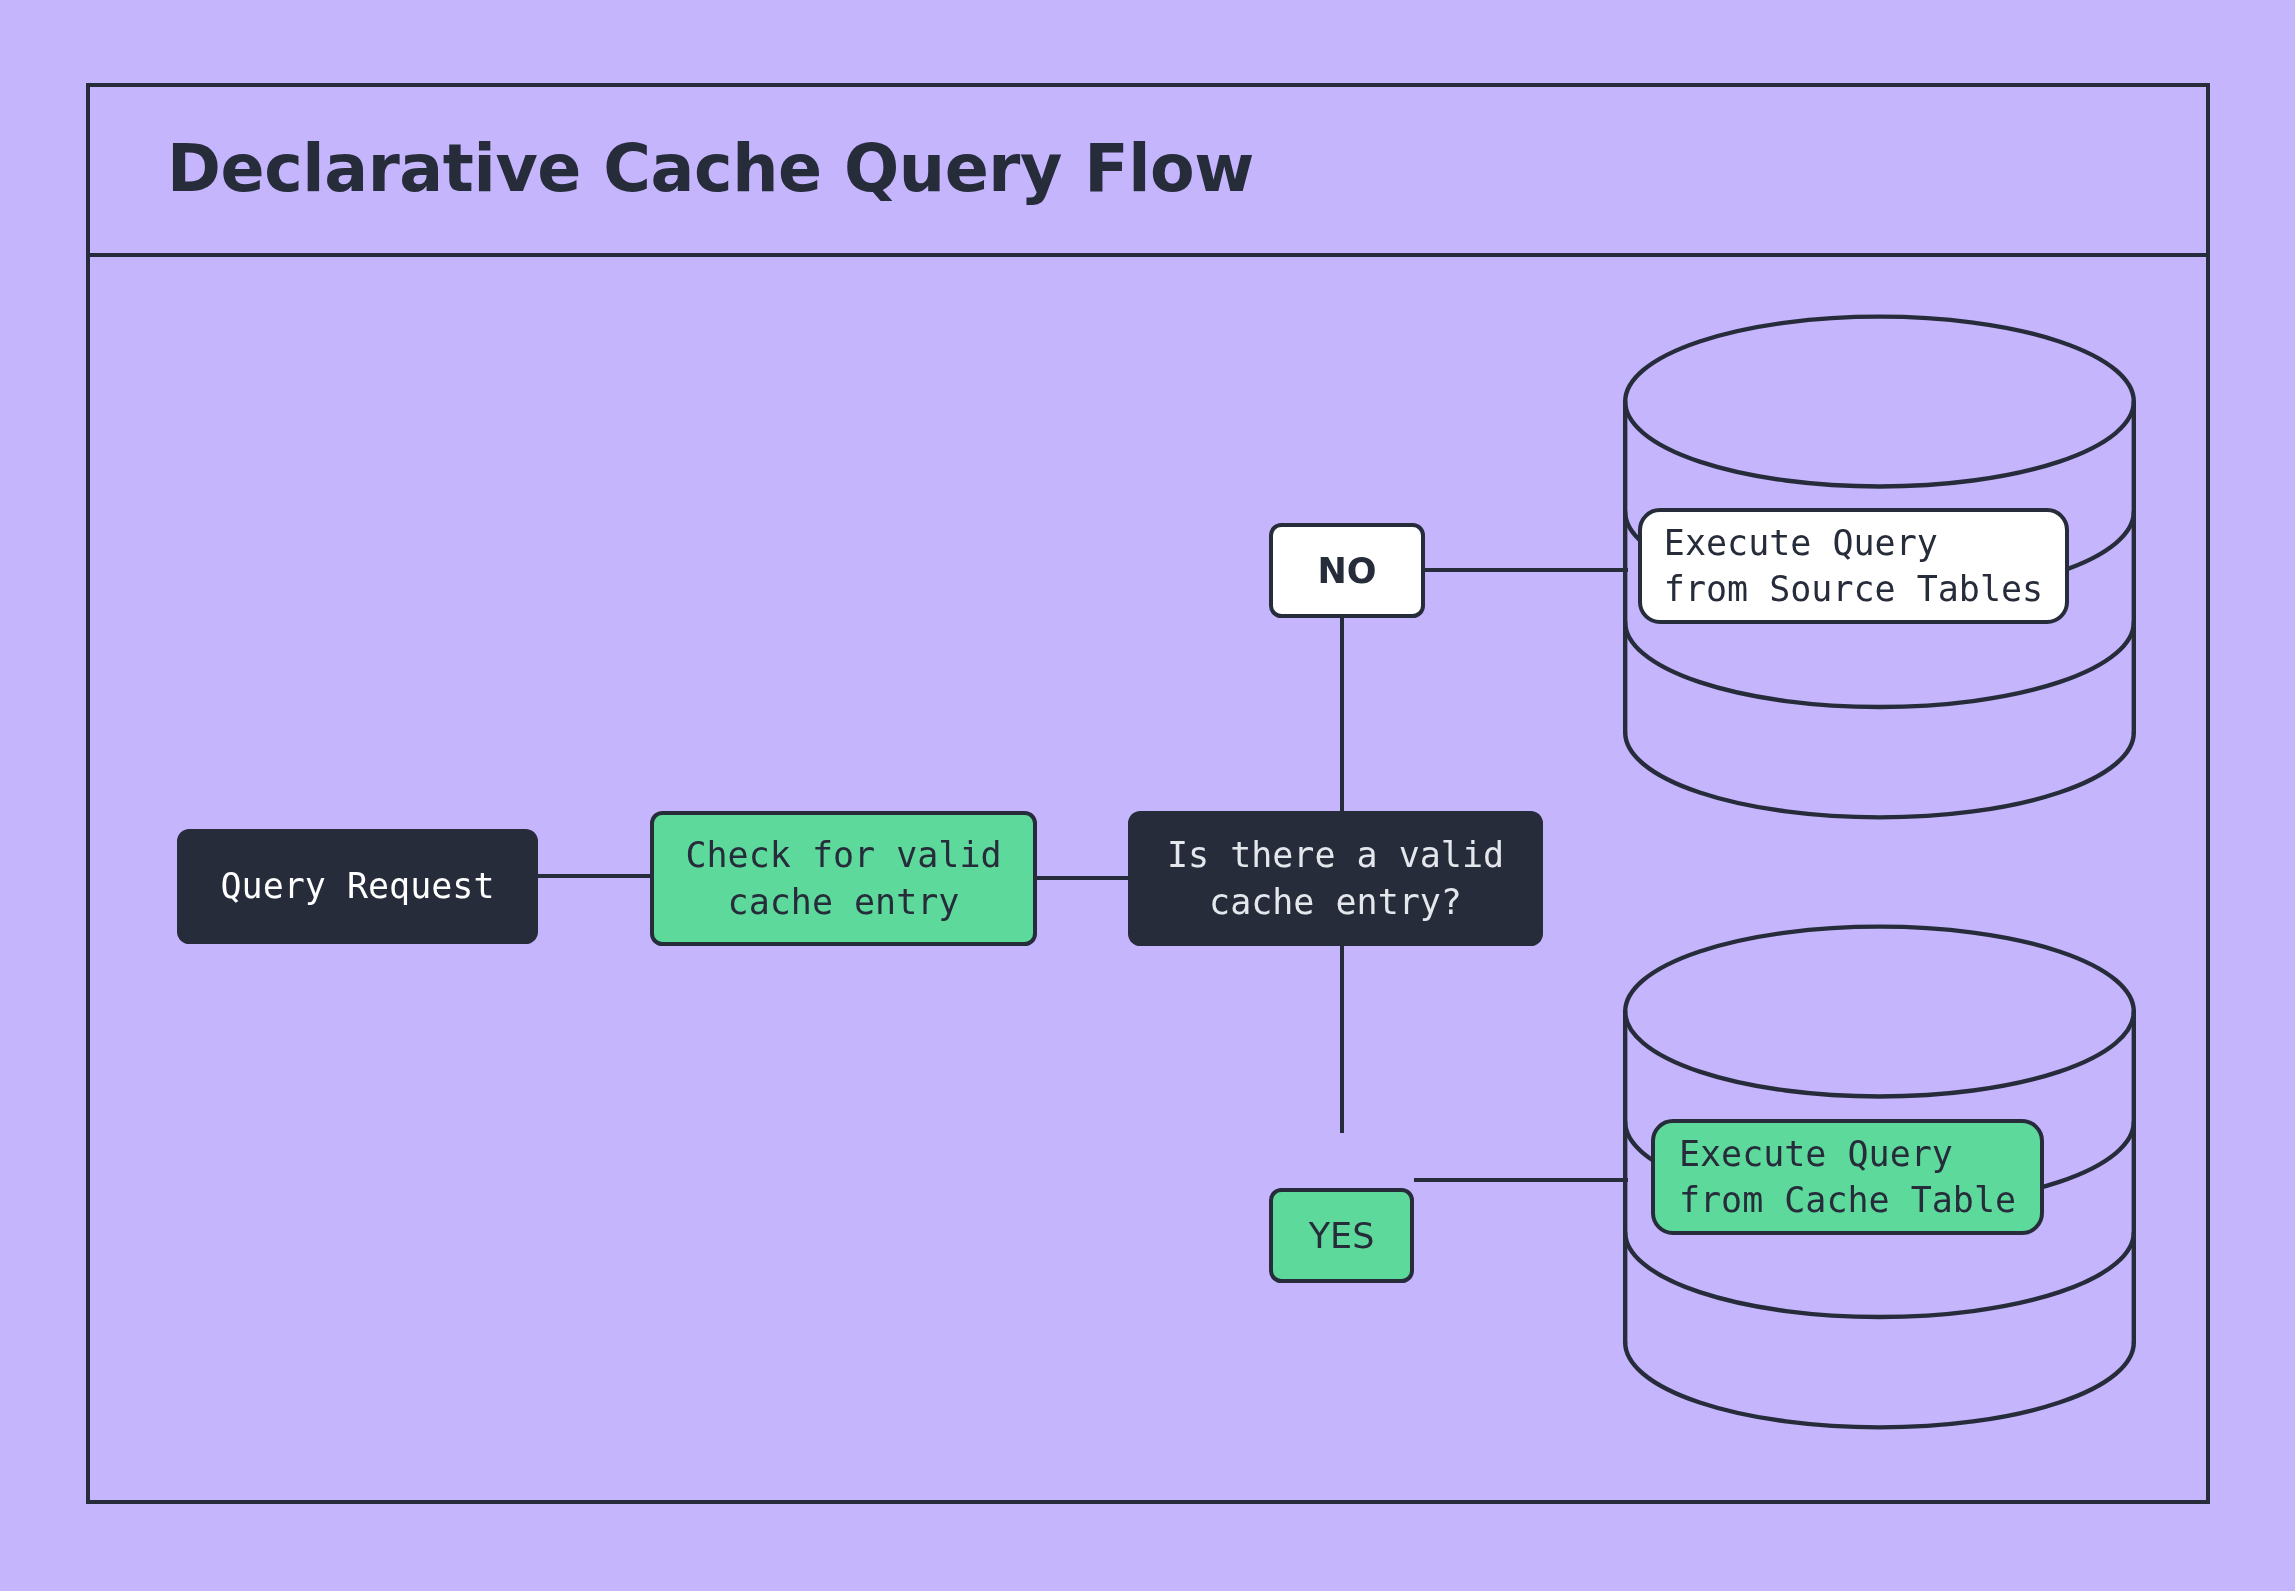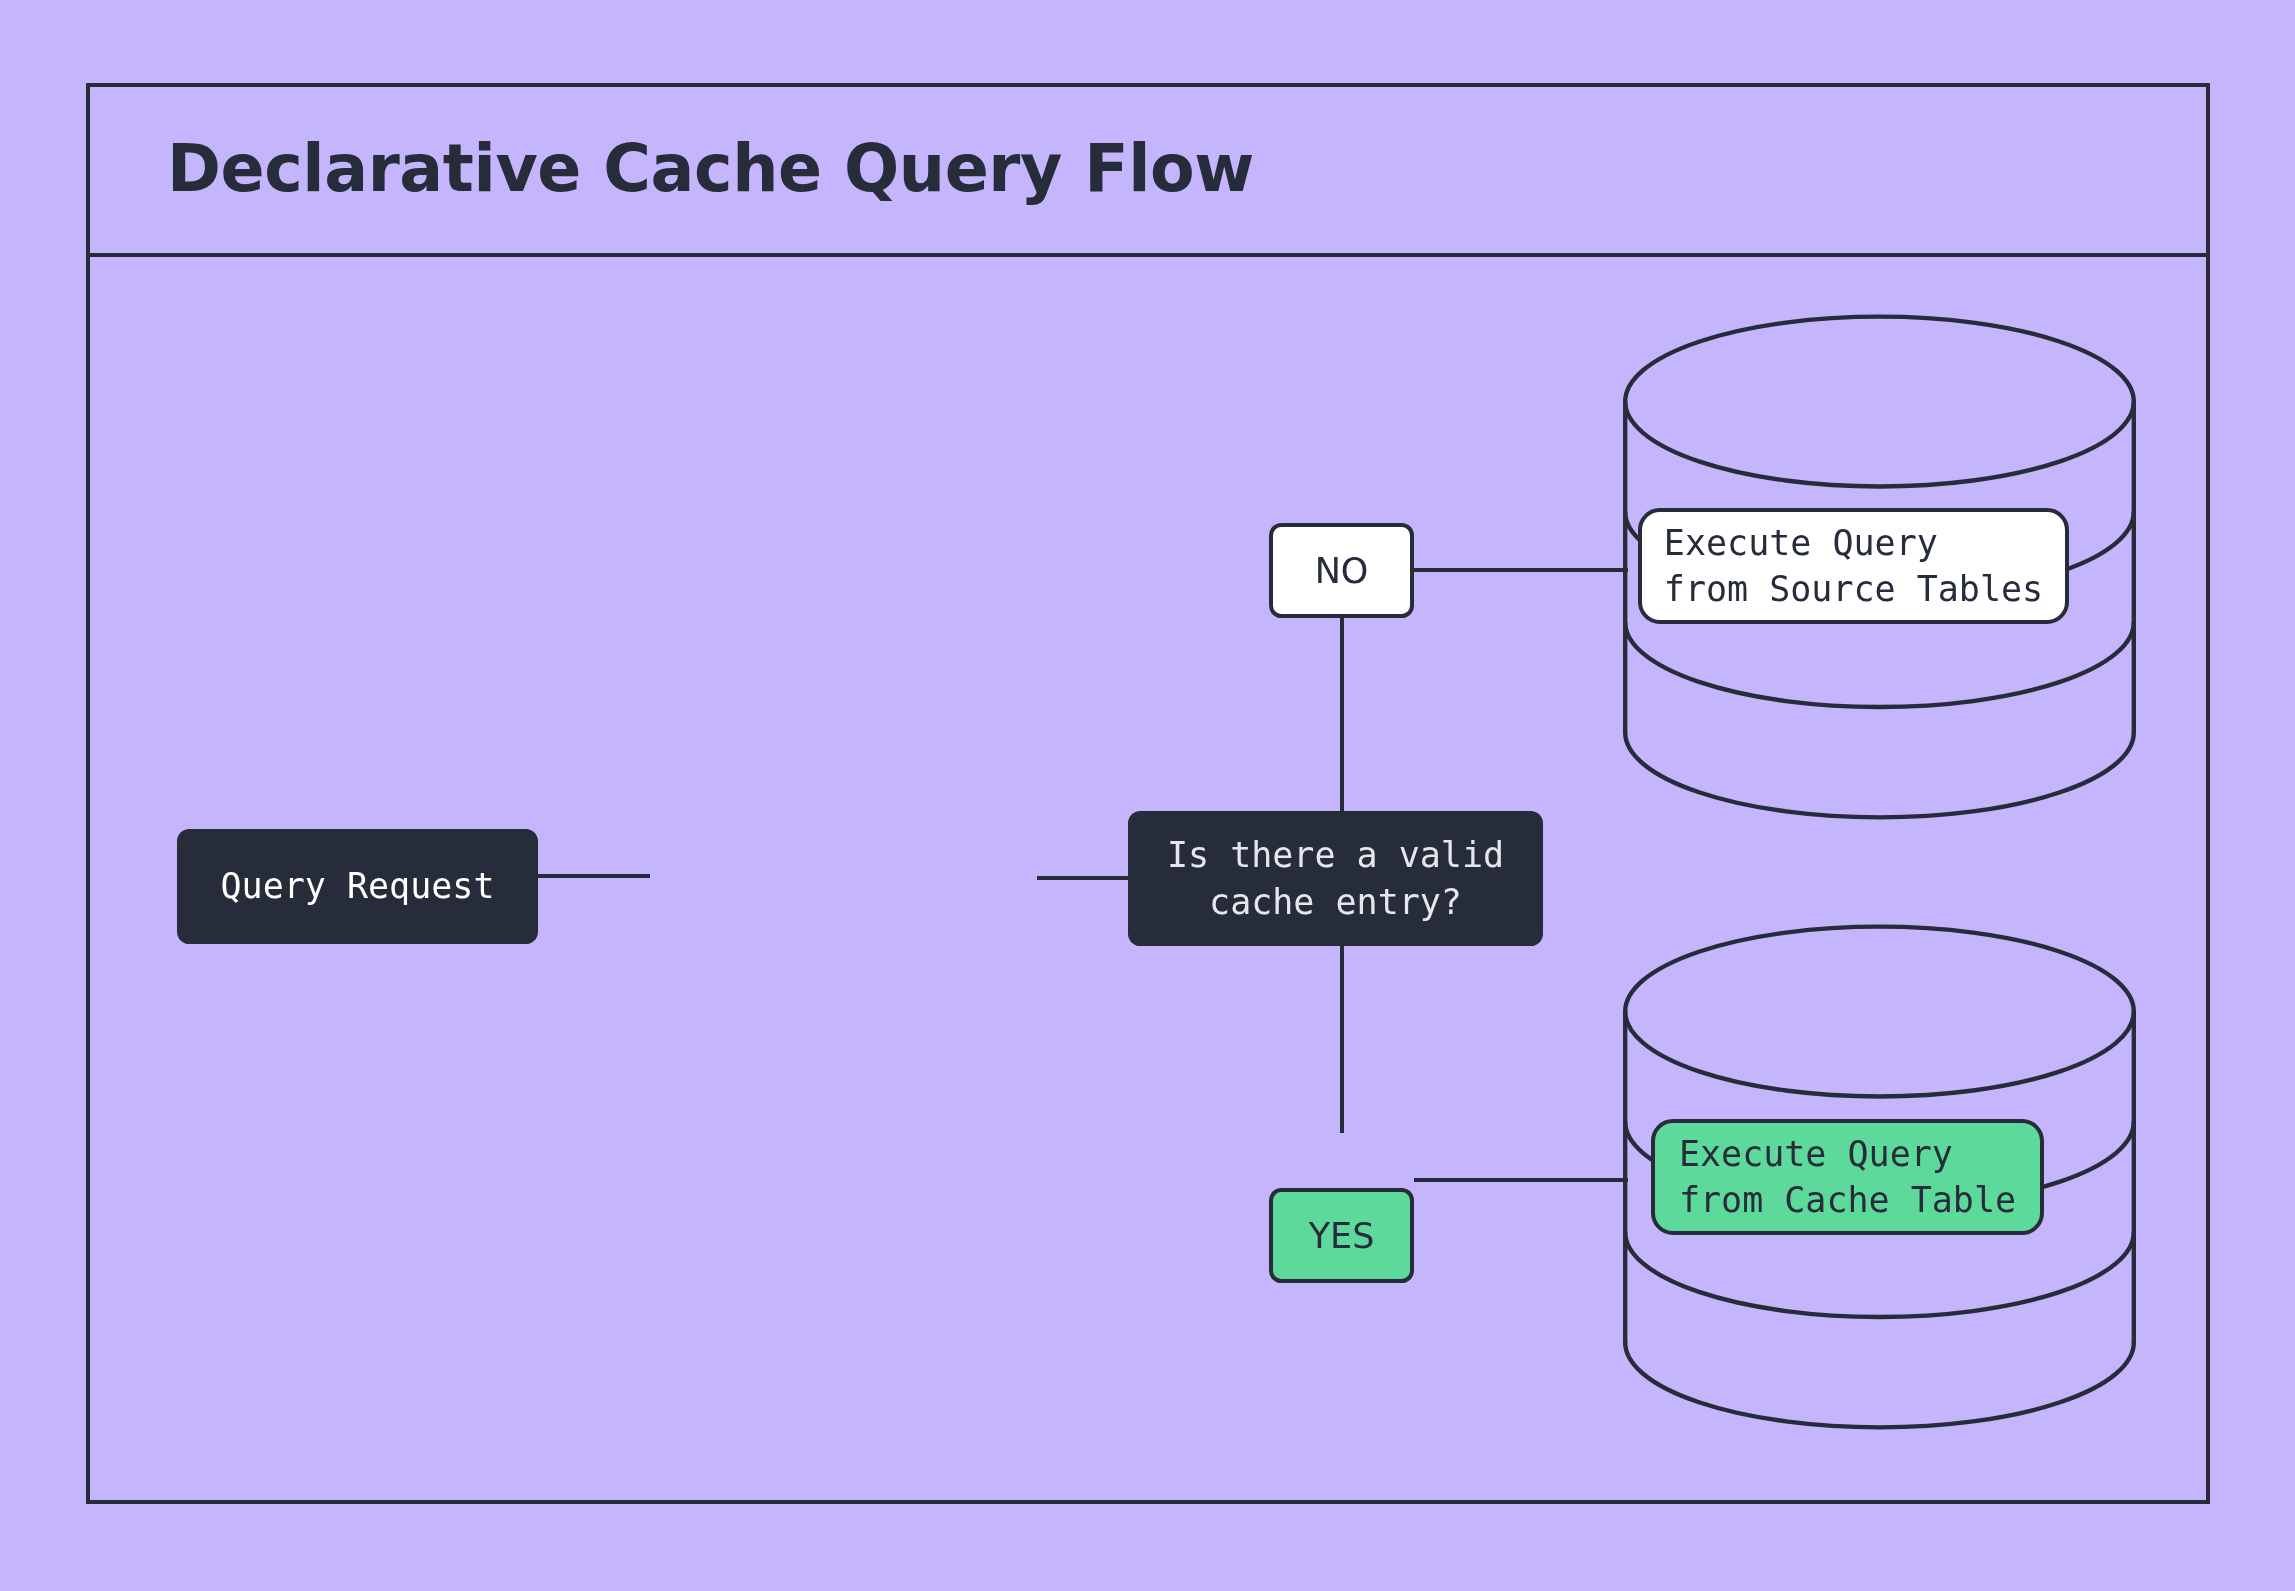--- a/index.html
+++ b/index.html
@@ -104,22 +104,22 @@
     box-sizing: border-box;
     display: flex;
     align-items: center;
     justify-content: center;
     font-family: "DejaVu Sans", sans-serif;
     font-size: 35px;
     border-radius: 12.3px;
     border: 4.4px solid #272c3b;
   }
   #chip-no {
-    left: 1269px; top: 523px; width: 145px; height: 95px;
-    background: #ffffff; color: #272c3b;
+    left: 1269px; top: 523px; width: 156px; height: 95px;
+    background: #ffffff; color: #272c3b; font-weight: bold;
   }
   #chip-yes {
     left: 1269px; top: 1188px; width: 145px; height: 95px;
     background: #5ed99c; color: #272c3b;
   }
 
   
   .edge {
     position: absolute;
     background: #272c3b;
@@ -215,20 +215,22 @@
   </div>
 
   <div class="db-label" id="label-source">Execute Query
 from Source Tables</div>
 
   <div class="db-label" id="label-cache">Execute Query
 from Cache Table</div>
 
   <div class="node node-dark" id="node-query-request">Query Request</div>
 
+  <div class="node node-green" id="node-check-cache">Check for valid
+cache entry</div>
 
   <div class="node node-dark decision" id="node-decision">Is there a valid
 cache entry?</div>
 
   <div class="chip" id="chip-no">NO</div>
 
   <div class="chip" id="chip-yes">YES</div>
 
 </div>
 

